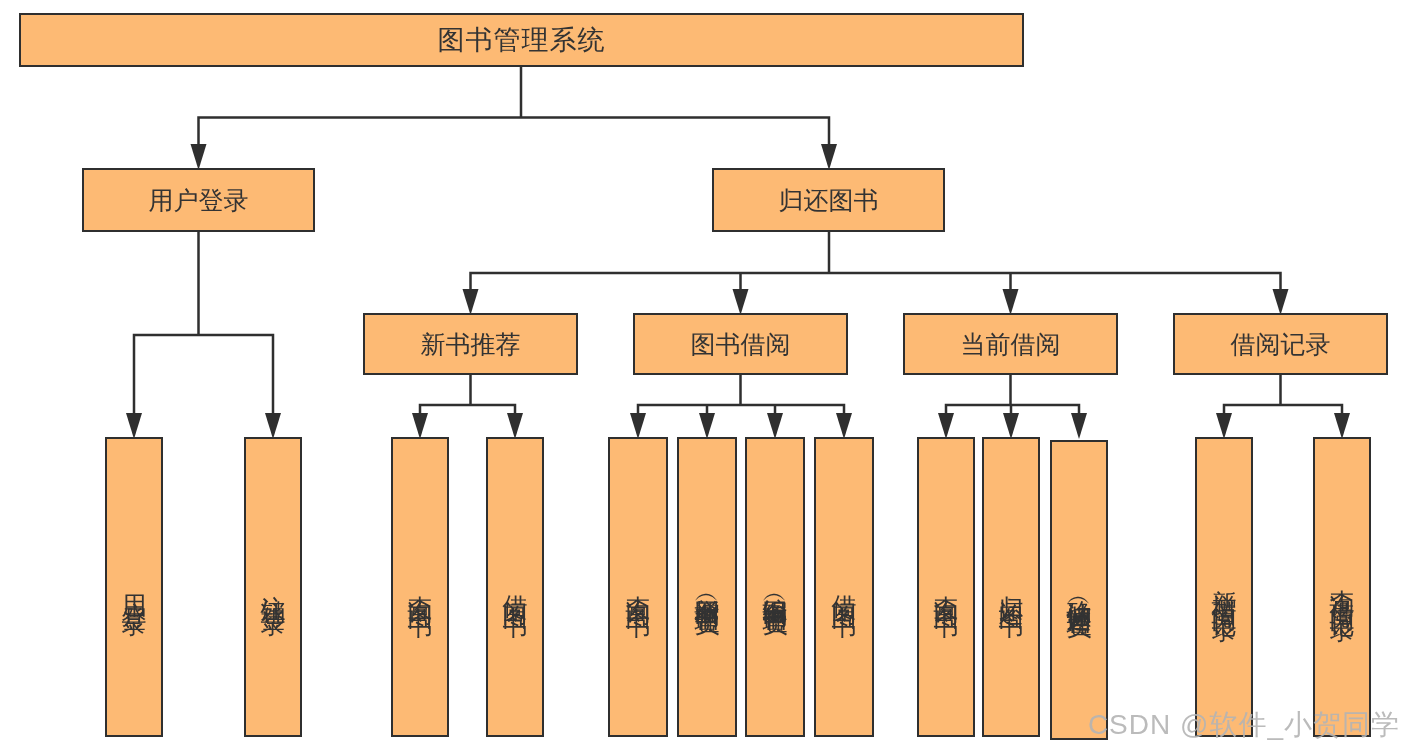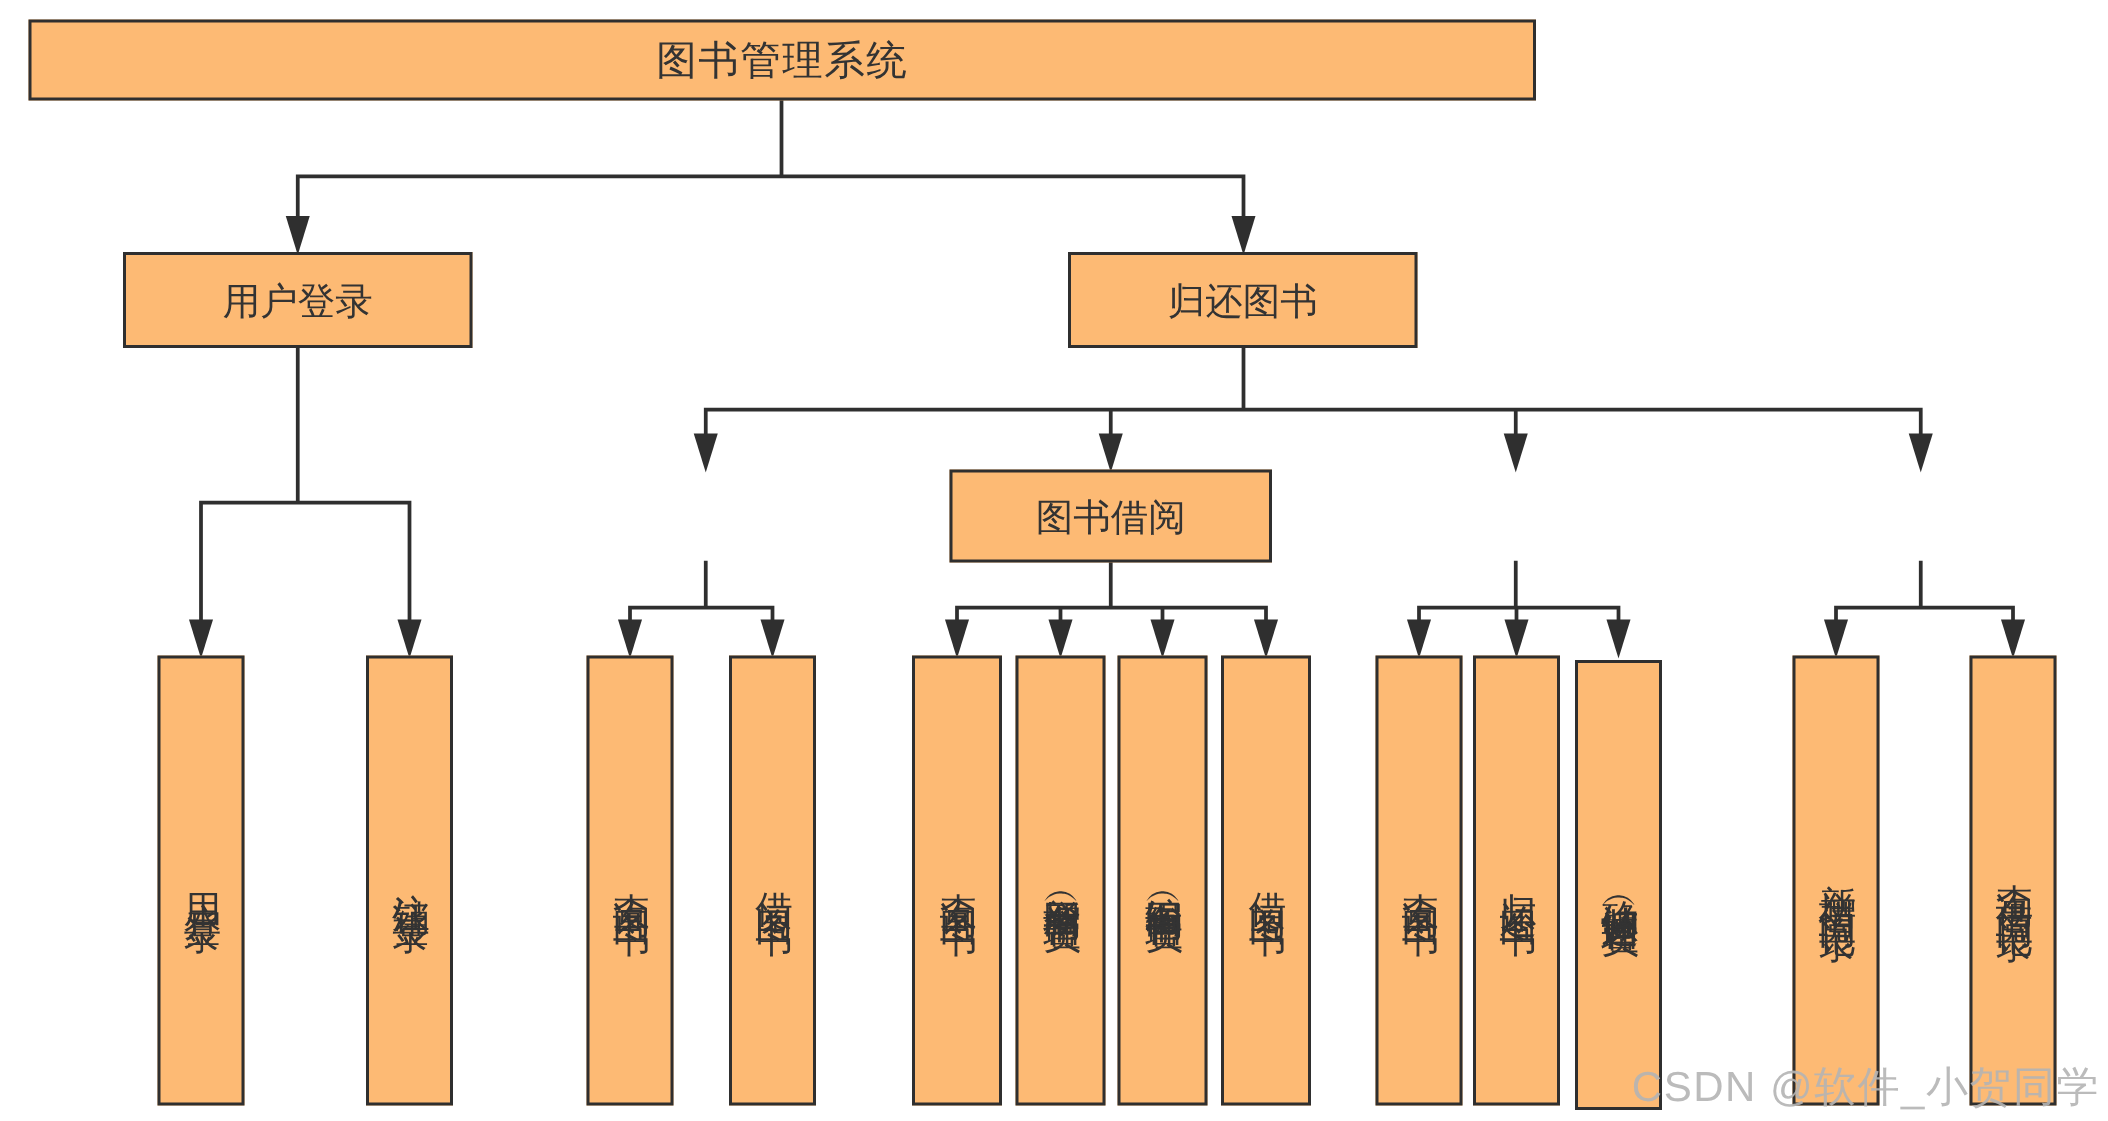--- a/index.html
+++ b/index.html
@@ -99,21 +99,24 @@
       <polygon points="1216,413 1232,413 1224,439"></polygon>
       <polygon points="1334,413 1350,413 1342,439"></polygon>
     </g>
   </svg>
 
   <div class="node root" style="left:19px; top:13px; width:1005px; height:54px;">图书管理系统</div>
 
   <div class="node" style="left:82px; top:168px; width:233px; height:64px;">用户登录</div>
   <div class="node" style="left:712px; top:168px; width:233px; height:64px;">归还图书</div>
 
+  <div class="node" style="left:363px; top:313px; width:215px; height:62px;">新书推荐</div>
   <div class="node" style="left:633px; top:313px; width:215px; height:62px;">图书借阅</div>
+  <div class="node" style="left:903px; top:313px; width:215px; height:62px;">当前借阅</div>
+  <div class="node" style="left:1173px; top:313px; width:215px; height:62px;">借阅记录</div>
 
   <div class="node" style="left:105px; top:437px; width:58px; height:300px;">
     <span class="vtext">用户登录</span>
   </div>
   <div class="node" style="left:244px; top:437px; width:58px; height:300px;">
     <span class="vtext">注销登录</span>
   </div>
 
   <div class="node" style="left:391px; top:437px; width:58px; height:300px;">
     <span class="vtext">查询图书</span>

